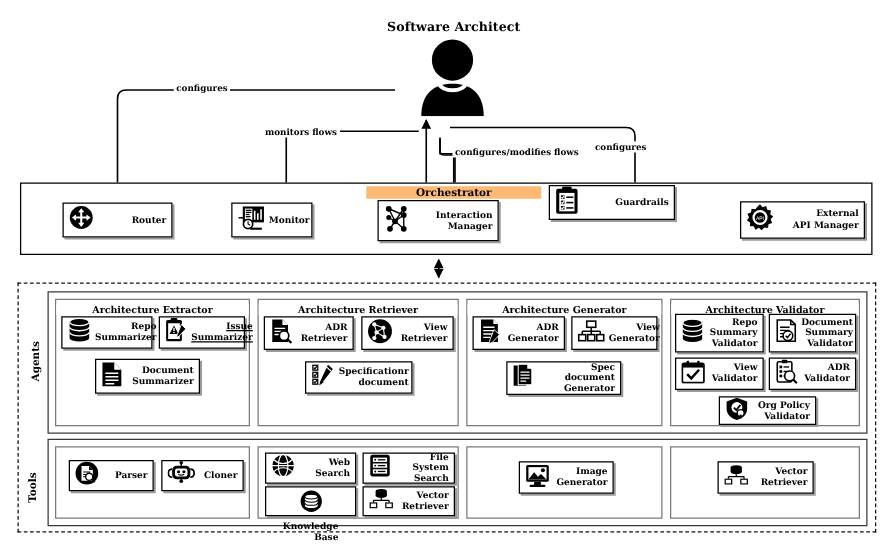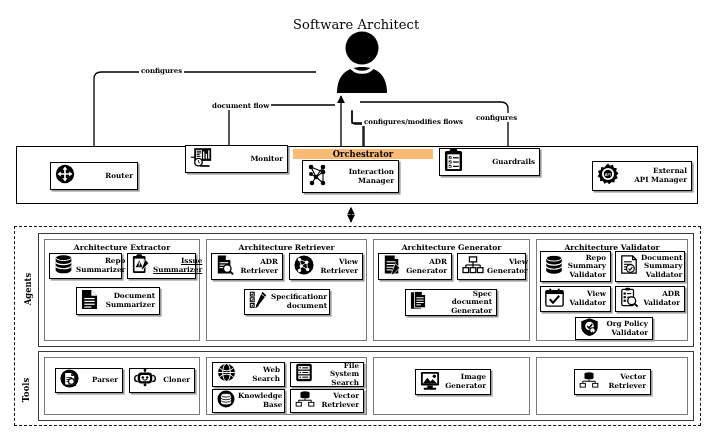--- a/index.html
+++ b/index.html
@@ -15,21 +15,21 @@
     overflow: hidden;
   }
 
   .canvas { position: absolute; inset: 0; }
 
   svg.wires { position: absolute; left: 0; top: 0; width: 714px; height: 435px; pointer-events: none; }
 
   
   .actor-title {
     position: absolute; left: 293px; top: 17px; width: 140px;
-    text-align: left; font-size: 13px; font-weight: normal;
+    text-align: center; font-size: 10px; font-weight: bold;
     letter-spacing: .1px;
   }
   .actor-icon { position: absolute; left: 314px; top: 31px; width: 96px; height: 62px; }
 
   
   .elabel {
     position: absolute; font-size: 7px; font-weight: bold; background: #fff;
     padding: 0 2px; white-space: nowrap; line-height: 9px; text-align: right;
   }
   .el-configures-1 { left: 139px; top: 66px; }
@@ -56,21 +56,21 @@
     padding: 2px 4px;
   }
   .nb .lbl {
     flex: 1; text-align: right; font-size: 7.2px; font-weight: bold;
     line-height: 8.6px; white-space: pre-line;
   }
   .nb .ico { flex: 0 0 auto; display: block; }
 
   
   .n-router   { left: 50px;  top: 162px; width: 88px;  height: 28px; }
-  .n-monitor  { left: 185px; top: 145px; width: 103px;  height: 28px; }
+  .n-monitor  { left: 185px; top: 162px; width: 65px;  height: 28px; }
   .n-intman   { left: 302px; top: 160px; width: 97px;  height: 33px; }
   .n-guard    { left: 439px; top: 148px; width: 101px; height: 28px; }
   .n-extapi   { left: 592px; top: 161px; width: 100px; height: 30px; }
 
   
   .outer-dashed {
     position: absolute; left: 14px; top: 226px; width: 687px; height: 200px;
     border: 1.6px dashed #111; background: #fff;
   }
 
@@ -130,21 +130,21 @@
   .n-view-val { left: 540px; top: 286px; width: 71px; height: 26px; }
   .n-adr-val  { left: 615px; top: 286px; width: 70px; height: 26px; }
   .n-org-val  { left: 575px; top: 317px; width: 78px; height: 23px; }
 
   
   .n-parser   { left: 55px;  top: 368px; width: 68px; height: 25px; }
   .n-cloner   { left: 129px; top: 368px; width: 66px; height: 25px; }
 
   .n-web      { left: 212px; top: 362px; width: 73px; height: 25px; }
   .n-fss      { left: 290px; top: 362px; width: 74px; height: 25px; }
-  .n-kb       { left: 212px; top: 389px; width: 73px; height: 24px; }
+  .n-kb       { left: 212px; top: 389px; width: 73px; height: 24px; flex-direction: column; }
   .n-vecret-a { left: 290px; top: 389px; width: 74px; height: 24px; }
 
   .n-imggen   { left: 415px; top: 369px; width: 76px; height: 26px; }
   .n-vecret-b { left: 574px; top: 369px; width: 77px; height: 26px; }
 </style>
 </head>
 <body>
 
 <div class="canvas">
 
@@ -185,21 +185,21 @@
   <div class="actor-title">Software Architect</div>
   <div class="actor-icon">
     <svg viewBox="0 0 96 62" width="96" height="62">
       <circle cx="48" cy="17" r="16.5" fill="#000"></circle>
       <path d="M23,62 C23,44 33,36 48,36 C63,36 73,44 73,62 Z" fill="#000"></path>
       <path d="M37,36 C41,43 55,43 59,36" stroke="#fff" stroke-width="3.2" fill="none"></path>
     </svg>
   </div>
 
   <div class="elabel el-configures-1">configures</div>
-  <div class="elabel el-monitors">document flow</div>
+  <div class="elabel el-monitors">monitors flows</div>
   <div class="elabel el-cmf">configures/modifies flows</div>
   <div class="elabel el-configures-2">configures</div>
 
   <div class="orch-panel"></div>
   <div class="orch-title">Orchestrator</div>
 
   <div class="nb n-router">
     <span class="ico">
       <svg width="20" height="20" viewBox="0 0 24 24">
         <circle cx="12" cy="12" r="11" fill="#000"></circle>

